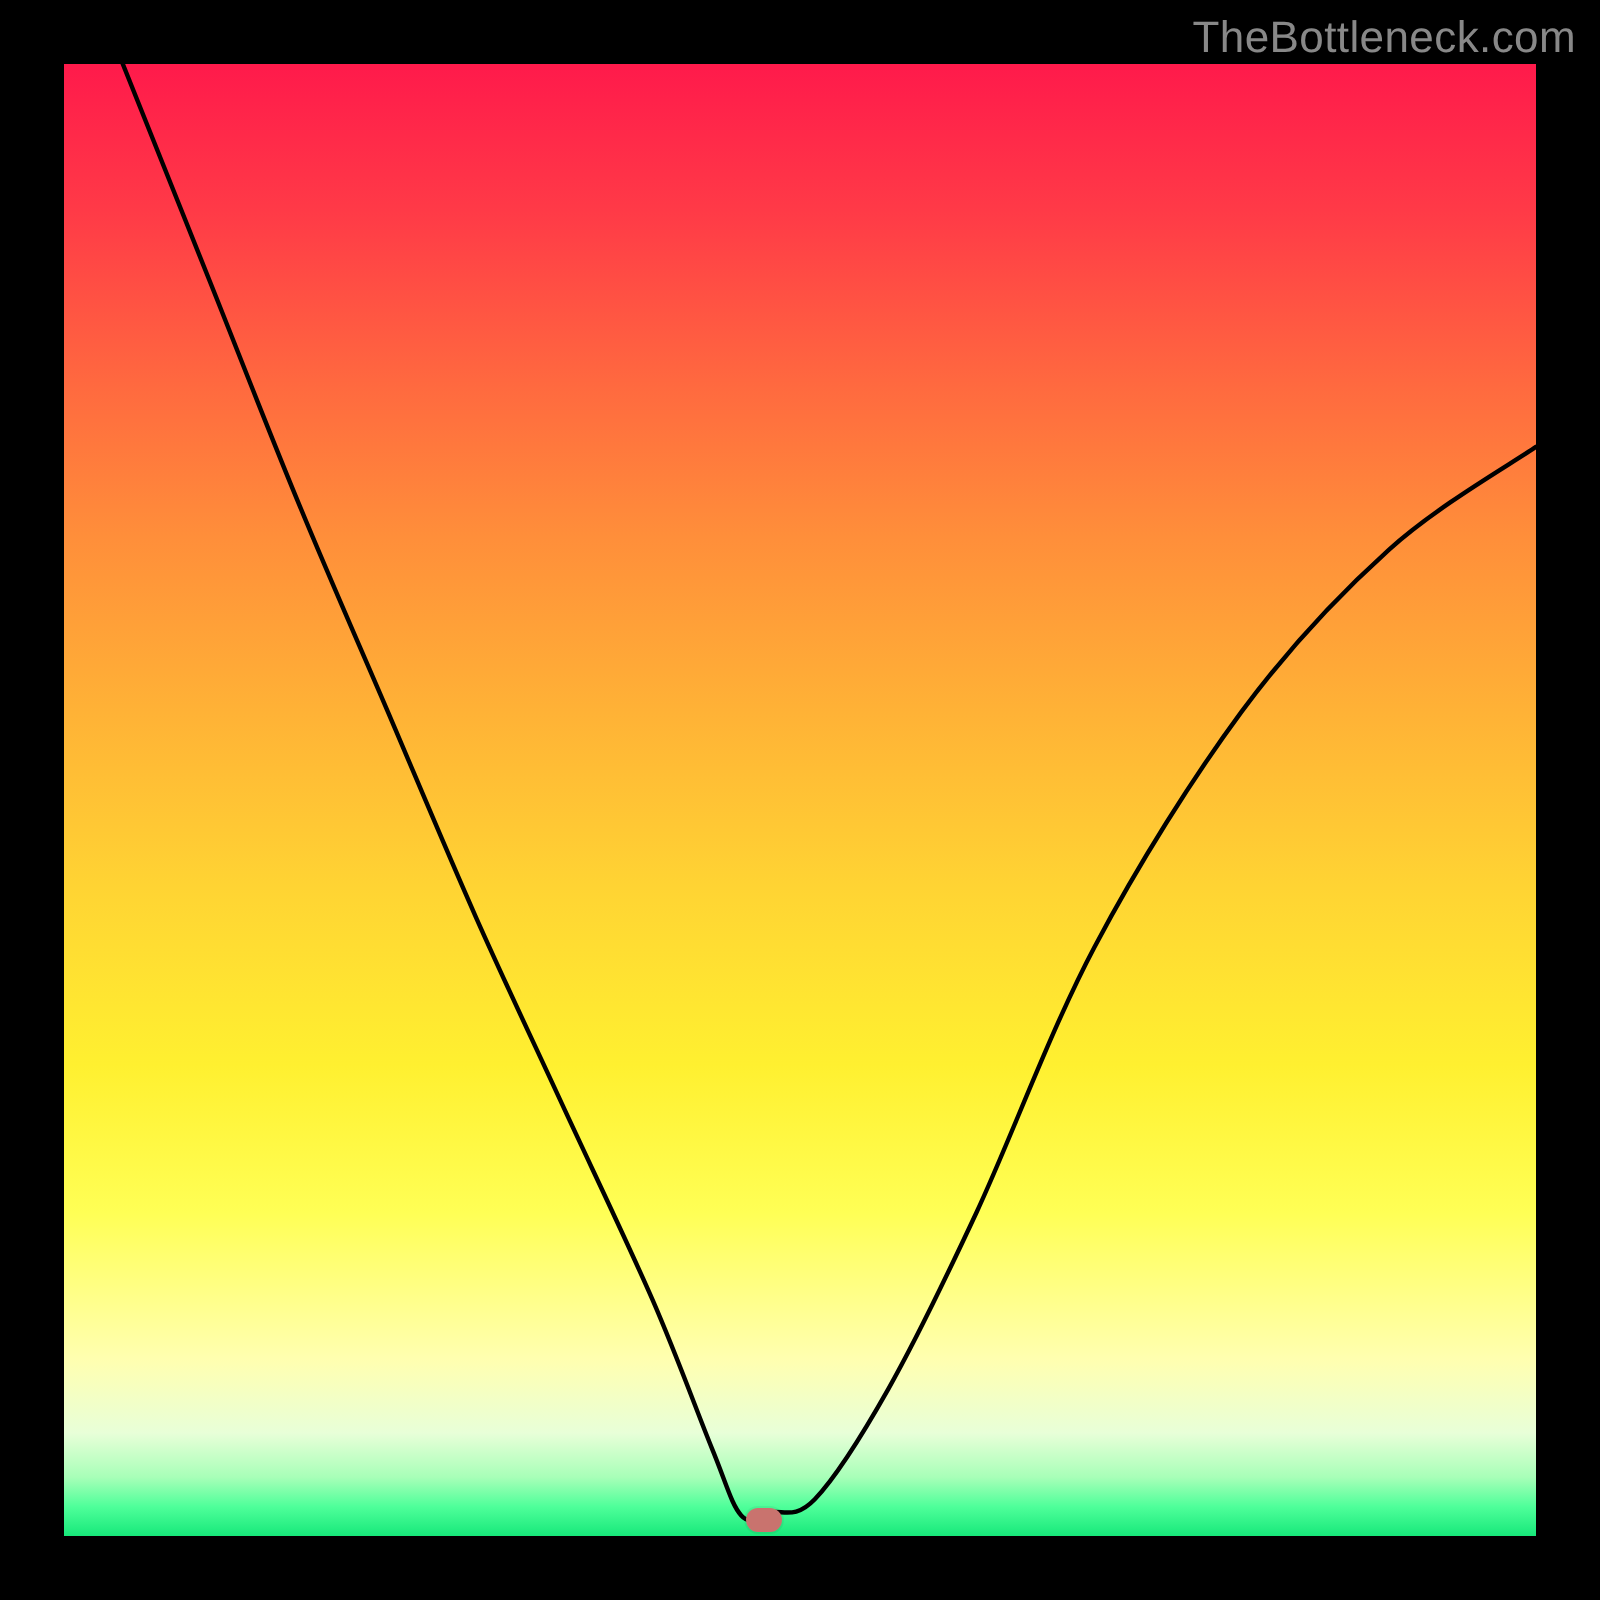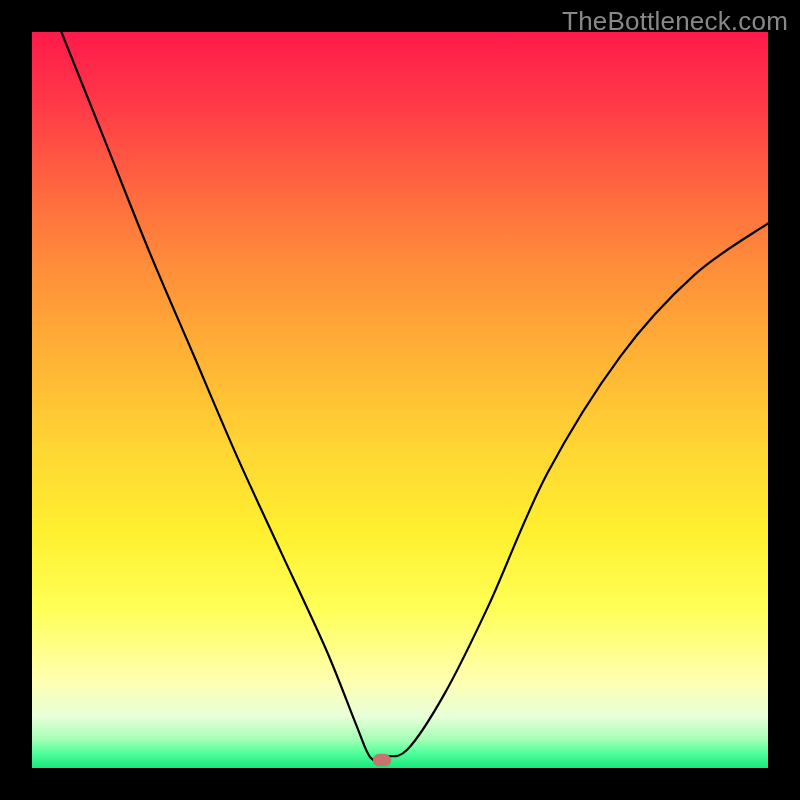--- a/index.html
+++ b/index.html
@@ -44,21 +44,21 @@
       #a8ffb8 96%,
       #4fff9a 98%,
       #17e87a 100%
     );
   }
   .watermark {
     position: absolute;
     top: 6px;
     right: 12px;
     color: #888;
-    font-size: 26px;
+    font-size: 22px;
     letter-spacing: 0.2px;
     user-select: none;
   }
   svg.curve {
     position: absolute;
     inset: 0;
   }
   .marker {
     position: absolute;
     width: 18px;

